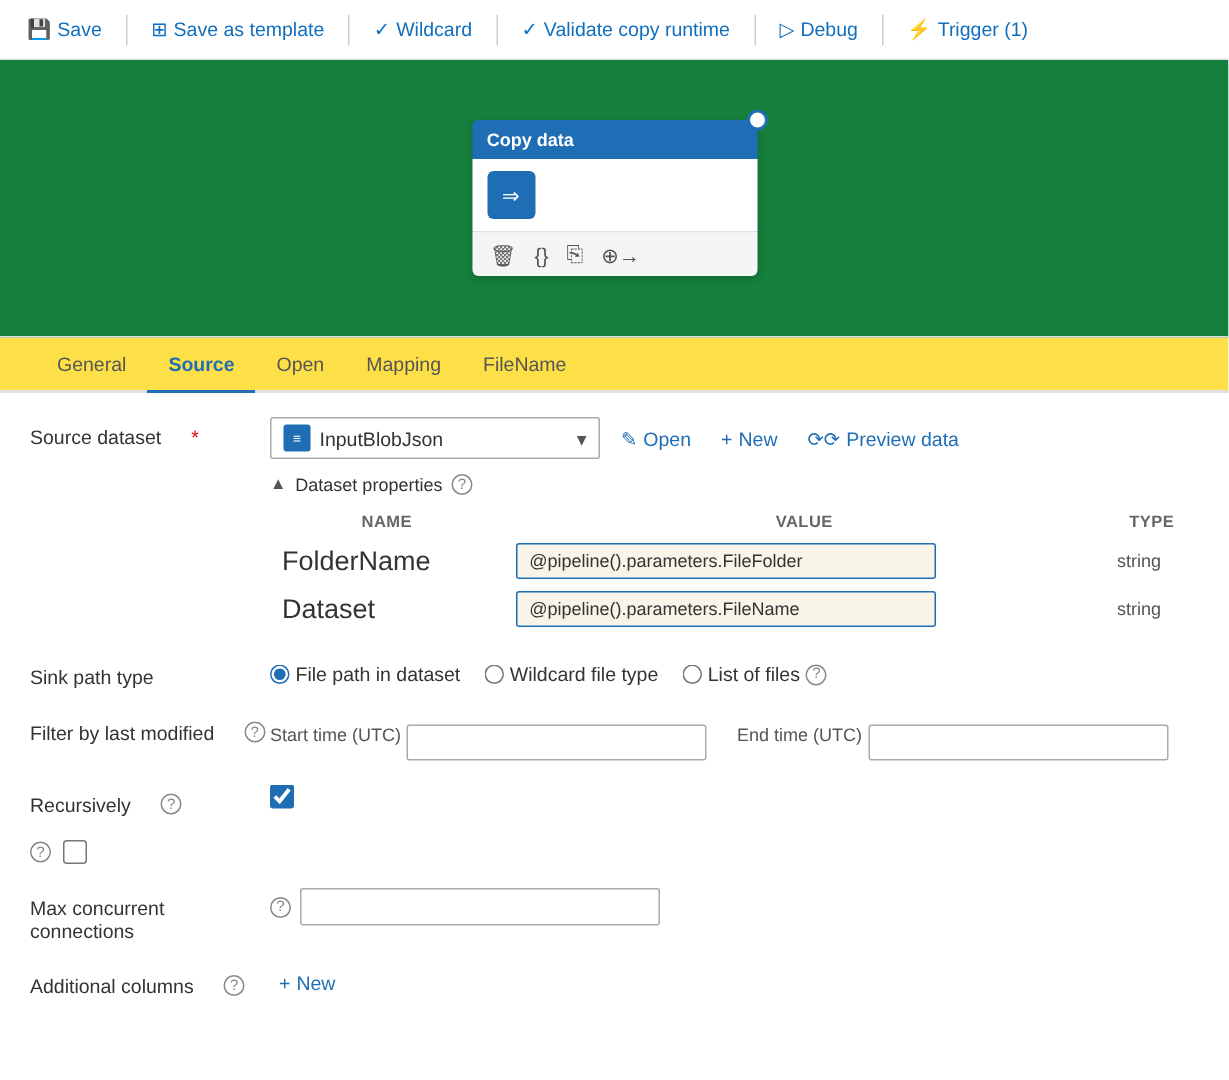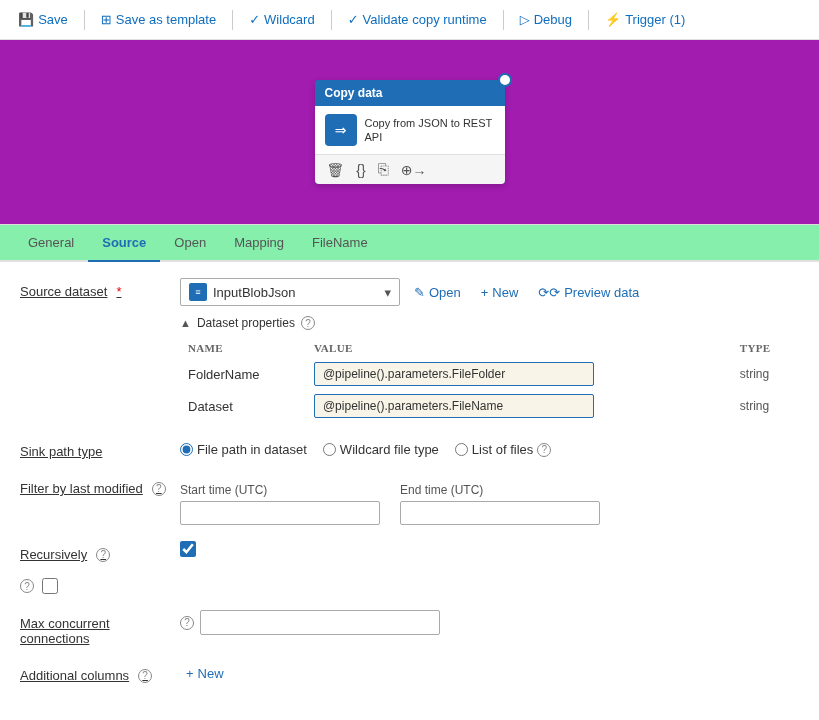--- a/index.html
+++ b/index.html
@@ -4,70 +4,70 @@
   <style>
     * { box-sizing: border-box; margin: 0; padding: 0; }
     body { font-family: 'Segoe UI', Arial, sans-serif; font-size: 13px; color: #333; background: #fff; width: 819px; min-height: 720px; overflow-x: hidden; }
 
     
     .toolbar { display: flex; align-items: center; gap: 6px; padding: 8px 12px; border-bottom: 1px solid #e0e0e0; background: #fff; }
     .toolbar-btn { display: flex; align-items: center; gap: 4px; cursor: pointer; color: #106ebe; font-size: 13px; padding: 4px 6px; border: none; background: none; }
     .toolbar-sep { width: 1px; height: 20px; background: #ccc; margin: 0 4px; }
 
     
-    .canvas-area { background: #a21caf; height: 185px; display: flex; justify-content: center; align-items: center; border-bottom: 1px solid #ddd; position: relative; }
+    .canvas-area { background: #15803d; height: 185px; display: flex; justify-content: center; align-items: center; border-bottom: 1px solid #ddd; position: relative; }
     .activity-card { background: #1e6db5; border-radius: 4px; width: 190px; padding: 0; position: relative; box-shadow: 0 2px 6px rgba(0,0,0,0.2); }
     .activity-card-header { background: #1e6db5; color: #fff; font-size: 12px; font-weight: 600; padding: 6px 10px; border-radius: 4px 4px 0 0; }
     .activity-card-body { background: #fff; padding: 8px 10px; display: flex; align-items: center; gap: 8px; }
     .activity-icon { width: 32px; height: 32px; background: #1e6db5; border-radius: 4px; display: flex; align-items: center; justify-content: center; color: #fff; font-size: 14px; flex-shrink: 0; }
     .activity-label { font-size: 11px; color: #333; line-height: 1.3; }
     .activity-card-footer { background: #f5f5f5; border-top: 1px solid #e0e0e0; display: flex; gap: 8px; padding: 4px 10px; border-radius: 0 0 4px 4px; }
     .activity-footer-btn { background: none; border: none; cursor: pointer; color: #555; font-size: 14px; padding: 2px; }
     .card-status-dot { position: absolute; top: -7px; right: -7px; width: 14px; height: 14px; border-radius: 50%; border: 2px solid #1e6db5; background: #fff; }
 
     
-    .tabs { display: flex; border-bottom: 2px solid #e0e0e0; padding: 0 14px; background: #86efac; }
+    .tabs { display: flex; border-bottom: 2px solid #e0e0e0; padding: 0 24px; background: #fde047; }
     .tab { padding: 10px 14px; cursor: pointer; font-size: 13px; color: #555; border-bottom: 2px solid transparent; margin-bottom: -2px; }
     .tab.active { color: #1e6db5; border-bottom: 2px solid #1e6db5; font-weight: 600; }
 
     
     .content { padding: 16px 20px; background: #fff; }
 
     
     .form-row { display: flex; align-items: flex-start; margin-bottom: 16px; }
-    .form-label { width: 160px; min-width: 160px; font-size: 13px; color: #333; padding-top: 6px; display: flex; align-items: center; gap: 9px; text-decoration: underline; }
+    .form-label { width: 160px; min-width: 160px; font-size: 13px; color: #333; padding-top: 6px; display: flex; gap: 20px; }
     .form-label .required { color: #e00; }
     .form-control-area { flex: 1; }
 
     
     .dataset-select-row { display: flex; align-items: center; gap: 8px; }
     .select-box { display: flex; align-items: center; border: 1px solid #aaa; border-radius: 2px; padding: 4px 8px; min-width: 220px; background: #fff; cursor: pointer; gap: 6px; }
     .select-box-text { flex: 1; font-size: 13px; }
     .select-arrow { color: #555; }
     .icon-btn { background: none; border: none; cursor: pointer; color: #1e6db5; font-size: 13px; display: flex; align-items: center; gap: 4px; padding: 4px 6px; }
 
     
     .dataset-props { margin-top: 10px; }
     .dataset-props-header { font-size: 12px; color: #333; margin-bottom: 8px; display: flex; align-items: center; gap: 6px; }
     .collapse-arrow { color: #555; font-size: 11px; }
     .props-table { width: 100%; border-collapse: collapse; }
-    .props-table th { text-align: left; font-size: 11px; font-weight: 600; color: #666; padding: 4px 8px; text-transform: uppercase; letter-spacing: 0.03em; font-family: Liberation Serif, serif; }
+    .props-table th { text-align: center; font-size: 11px; font-weight: 600; color: #666; padding: 4px 8px; text-transform: uppercase; letter-spacing: 0.03em; }
     .props-table td { padding: 4px 8px; vertical-align: middle; }
-    .props-table .prop-name { font-size: 13px; color: #333; }
+    .props-table .prop-name { font-size: 18px; color: #333; }
     .props-input { border: 1px solid #1e6db5; border-radius: 2px; padding: 4px 8px; font-size: 12px; width: 280px; color: #333; outline: none; background: #f8f4e8; }
     .props-type { font-size: 12px; color: #555; }
 
     
     .radio-group { display: flex; align-items: center; gap: 16px; padding-top: 4px; }
     .radio-opt { display: flex; align-items: center; gap: 4px; cursor: pointer; font-size: 13px; }
     .radio-opt input[type=radio] { accent-color: #1e6db5; }
 
     
     .datetime-row { display: flex; gap: 20px; margin-top: 8px; }
-    .datetime-group { display: flex; flex-direction: column; gap: 4px; }
+    .datetime-group { display: flex; gap: 4px; }
     .datetime-label { font-size: 12px; color: #555; }
     .datetime-input { border: 1px solid #aaa; border-radius: 2px; padding: 4px 8px; font-size: 12px; width: 200px; }
 
     
     .checkbox-row { display: flex; align-items: center; gap: 8px; }
     .checkbox-row input[type=checkbox] { width: 16px; height: 16px; accent-color: #1e6db5; }
 
     
     .info-icon { display: inline-flex; align-items: center; justify-content: center; width: 14px; height: 14px; border-radius: 50%; border: 1px solid #888; color: #888; font-size: 10px; cursor: help; }
 
@@ -118,21 +118,20 @@
 <div class="canvas-area">
   <div class="activity-card">
     <div class="card-status-dot"></div>
     <div class="activity-card-header">
       <span>Copy data</span>
     </div>
     <div class="activity-card-body">
       <div class="activity-icon">
         <span>⇒</span>
       </div>
-      <div class="activity-label">Copy from JSON to REST API</div>
     </div>
     <div class="activity-card-footer">
       <button class="activity-footer-btn">🗑</button>
       <button class="activity-footer-btn">{}</button>
       <button class="activity-footer-btn">⎘</button>
       <button class="activity-footer-btn">⊕→</button>
     </div>
   </div>
 </div>
 

